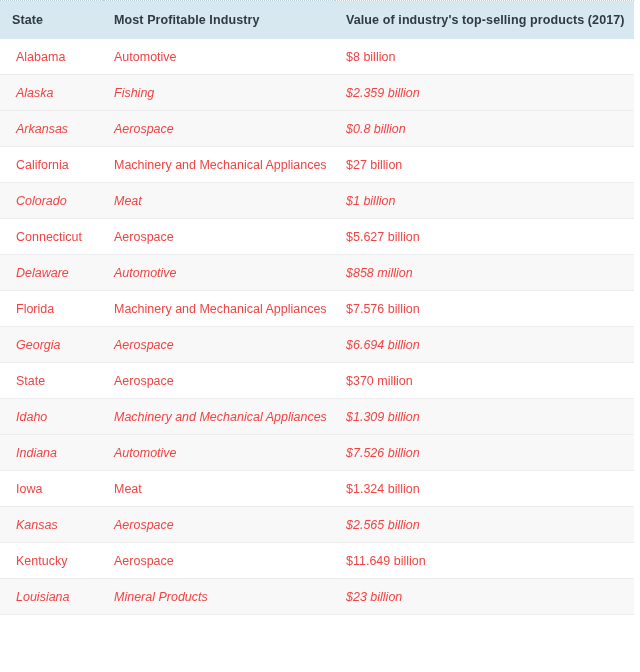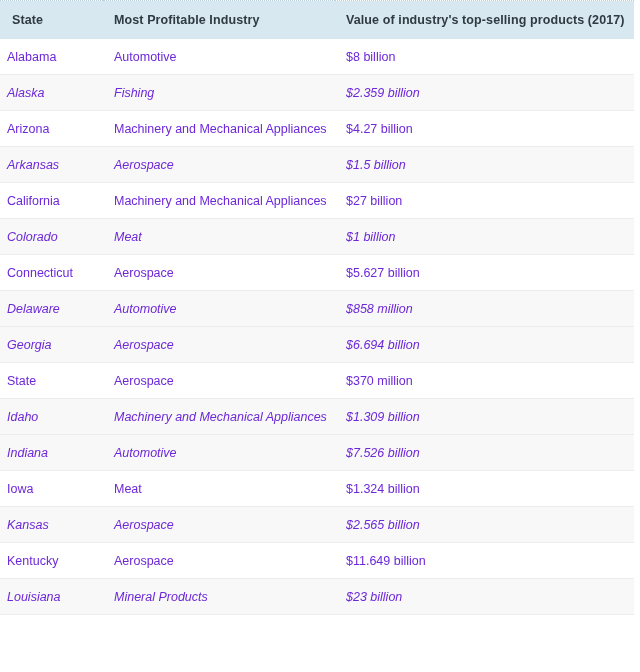--- a/index.html
+++ b/index.html
@@ -40,23 +40,23 @@
     padding: 11px 8px 11px 12px;
     height: 16px;
     vertical-align: middle;
     border-top: 1px dotted #b9cfda;
     letter-spacing: 0.1px;
   }
   thead tr.header-row th.col-h-industry { padding-left: 11px; }
   thead tr.header-row th.col-h-value    { padding-left: 11px; }
 
   tbody tr.table-row td {
-    color: #6d28d9;
+    color: #ef4444;
     font-size: 12.5px;
-    padding: 10px 8px 10px 7px;
+    padding: 10px 8px 10px 16px;
     height: 15px;
     vertical-align: middle;
     border-bottom: 1px solid #e8e8e8;
     white-space: nowrap;
     overflow: hidden;
     text-overflow: ellipsis;
   }
   tbody tr.table-row td.cell-industry { padding-left: 11px; }
   tbody tr.table-row td.cell-value    { padding-left: 11px; }
 
@@ -87,49 +87,49 @@
         <tr class="table-row row-even">
           <td class="cell-state">Alabama</td>
           <td class="cell-industry">Automotive</td>
           <td class="cell-value">$8 billion</td>
         </tr>
         <tr class="table-row row-odd">
           <td class="cell-state">Alaska</td>
           <td class="cell-industry">Fishing</td>
           <td class="cell-value">$2.359 billion</td>
         </tr>
-        <tr class="table-row row-even">
-          <td class="cell-state">Arizona</td>
-          <td class="cell-industry">Machinery and Mechanical Appliances</td>
-          <td class="cell-value">$4.27 billion</td>
-        </tr>
         <tr class="table-row row-odd">
           <td class="cell-state">Arkansas</td>
           <td class="cell-industry">Aerospace</td>
-          <td class="cell-value">$1.5 billion</td>
+          <td class="cell-value">$0.8 billion</td>
         </tr>
         <tr class="table-row row-even">
           <td class="cell-state">California</td>
           <td class="cell-industry">Machinery and Mechanical Appliances</td>
           <td class="cell-value">$27 billion</td>
         </tr>
         <tr class="table-row row-odd">
           <td class="cell-state">Colorado</td>
           <td class="cell-industry">Meat</td>
           <td class="cell-value">$1 billion</td>
         </tr>
         <tr class="table-row row-even">
           <td class="cell-state">Connecticut</td>
           <td class="cell-industry">Aerospace</td>
           <td class="cell-value">$5.627 billion</td>
         </tr>
         <tr class="table-row row-odd">
           <td class="cell-state">Delaware</td>
           <td class="cell-industry">Automotive</td>
           <td class="cell-value">$858 million</td>
+        </tr>
+        <tr class="table-row row-even">
+          <td class="cell-state">Florida</td>
+          <td class="cell-industry">Machinery and Mechanical Appliances</td>
+          <td class="cell-value">$7.576 billion</td>
         </tr>
         <tr class="table-row row-odd">
           <td class="cell-state">Georgia</td>
           <td class="cell-industry">Aerospace</td>
           <td class="cell-value">$6.694 billion</td>
         </tr>
         <tr class="table-row row-even">
           <td class="cell-state">State</td>
           <td class="cell-industry">Aerospace</td>
           <td class="cell-value">$370 million</td>

